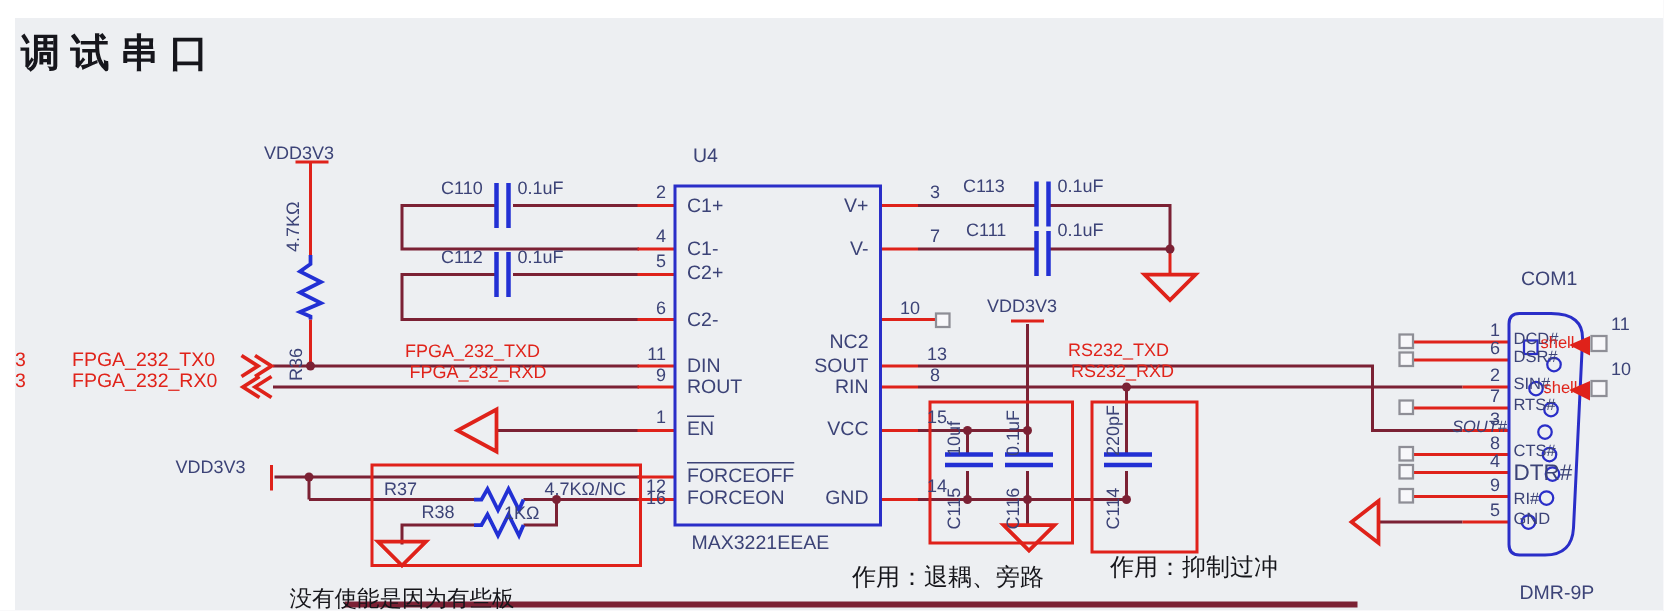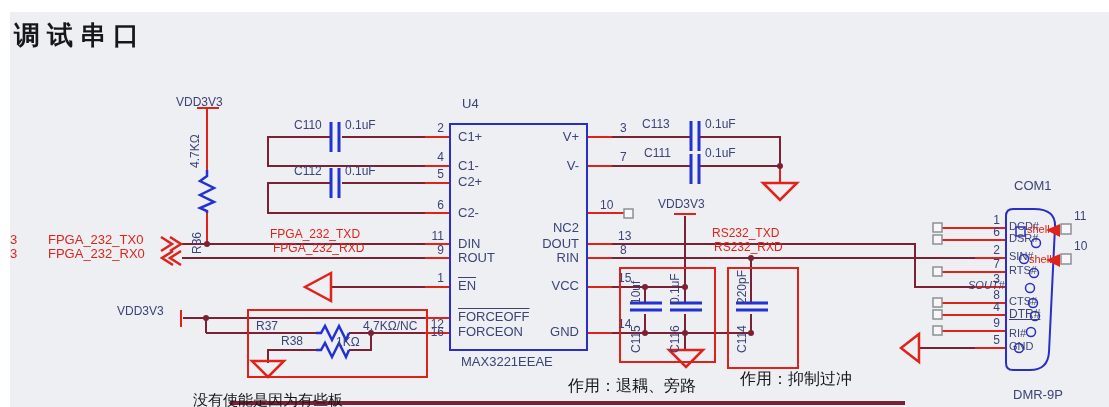--- a/index.html
+++ b/index.html
@@ -203,21 +203,21 @@
   <span class="t navy" style="left:620px;top:151px;">7</span>
   <span class="t navy" style="left:600px;top:199px;">10</span>
   <span class="t navy" style="left:618px;top:230px;">13</span>
   <span class="t navy" style="left:620px;top:244px;">8</span>
   <span class="t navy" style="left:618px;top:272px;">15</span>
   <span class="t navy" style="left:618px;top:318px;">14</span>
 
   <span class="t navy rname" style="left:500px;top:130px;font-size:13px;">V+</span>
   <span class="t navy rname" style="left:500px;top:159px;font-size:13px;">V-</span>
   <span class="t navy rname" style="left:500px;top:206px;font-size:13px;margin-top:15px;">NC2</span>
-  <span class="t navy rname" style="left:500px;top:237px;font-size:13px;">DOUT</span>
+  <span class="t navy rname" style="left:500px;top:237px;font-size:13px;">SOUT</span>
   <span class="t navy rname" style="left:500px;top:251px;font-size:13px;">RIN</span>
   <span class="t navy rname" style="left:500px;top:279px;font-size:13px;">VCC</span>
   <span class="t navy rname" style="left:500px;top:325px;font-size:13px;">GND</span>
 
   <span class="t navy" style="left:1014px;top:179px;font-size:13px;">COM1</span>
   <span class="t navy" style="left:1013px;top:388px;font-size:13px;">DMR-9P</span>
 
   <span class="t navy cnum" style="left:984px;top:214px;">1</span>
   <span class="t navy cnum" style="left:984px;top:226px;">6</span>
   <span class="t navy cnum" style="left:984px;top:244px;">2</span>
@@ -227,21 +227,21 @@
   <span class="t navy cnum" style="left:984px;top:301px;">4</span>
   <span class="t navy cnum" style="left:984px;top:317px;">9</span>
   <span class="t navy cnum" style="left:984px;top:334px;">5</span>
 
   <span class="t navy" style="left:1009px;top:221px;font-size:11px;">DCD#</span>
   <span class="t navy" style="left:1009px;top:233px;font-size:11px;">DSR#</span>
   <span class="t navy" style="left:1009px;top:251px;font-size:11px;">SIN#</span>
   <span class="t navy" style="left:1009px;top:265px;font-size:11px;">RTS#</span>
   <span class="t navy" style="left:968px;top:280px;font-size:11px;font-style:italic;">SOUT#</span>
   <span class="t navy" style="left:1009px;top:296px;font-size:11px;">CTS#</span>
-  <span class="t navy" style="left:1009px;top:308px;font-size:12px;text-decoration:underline;">DTR#</span>
+  <span class="t navy" style="left:1009px;top:308px;font-size:15px;">DTR#</span>
   <span class="t navy" style="left:1009px;top:328px;font-size:11px;">RI#</span>
   <span class="t navy" style="left:1009px;top:341px;font-size:11px;">GND</span>
 
   <span class="t redt" style="left:1027px;top:224px;font-size:11px;">shell</span>
   <span class="t redt" style="left:1029px;top:254px;font-size:11px;">shell</span>
   <span class="t navy" style="left:1074px;top:210px;">11</span>
   <span class="t navy" style="left:1074px;top:240px;">10</span>
 
   <span class="t blk ann" style="left:568px;top:378px;">作用：退耦、旁路</span>
   <span class="t blk ann" style="left:740px;top:371px;">作用：抑制过冲</span>

